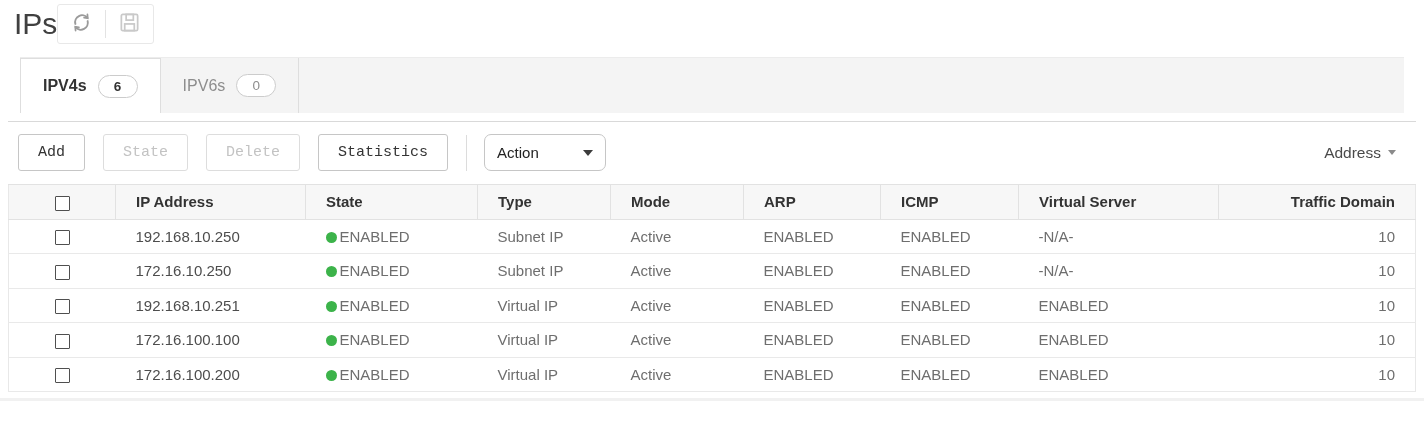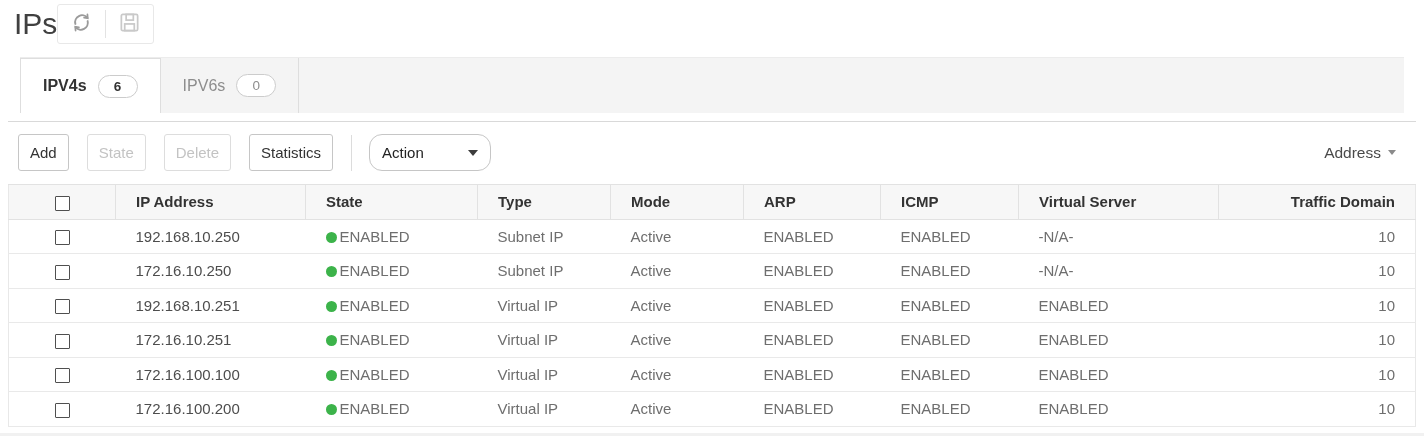--- a/index.html
+++ b/index.html
@@ -27,26 +27,26 @@
     color:#8d8d8d; border-right:1px solid #dedede; cursor:pointer; }
   .tab.active { background:#ffffff; border-left:1px solid #dedede; border-top:1px solid #dedede;
     color:#333333; font-weight:bold; }
   .tab-badge { background:#ffffff; border:1px solid #cccccc; border-radius:13px;
     min-width:40px; text-align:center; padding:3px 9px; font-size:13.5px; color:#8d8d8d; font-weight:normal; }
   .tab.active .tab-badge { color:#333333; font-weight:bold; }
 
   
   .content { margin:8px 8px 0 8px; border-top:1px solid #d9d9d9; }
   .toolbar { display:flex; align-items:center; padding:12px 10px 13px 10px; }
-  .btn { height:37px; padding:0 11px; background:#ffffff; border:1px solid #c6c6c6;
+  .btn { height:37px; padding:0 19px; background:#ffffff; border:1px solid #c6c6c6;
     border-radius:3px; font-size:15px; color:#333333; margin-right:18px; cursor:pointer;
-    font-family:Liberation Sans, sans-serif; }
+    font-family:Liberation Mono, monospace; }
   .btn.disabled { color:#c3c3c3; border-color:#dddddd; cursor:default; }
   .toolbar-divider { width:1px; height:36px; background:#dcdcdc; margin:0 17px 0 0; }
-  .dropdown { height:37px; width:122px; border:1px solid #c6c6c6; border-radius:13px;
+  .dropdown { height:37px; width:122px; border:1px solid #c6c6c6; border-radius:7px;
     display:flex; align-items:center; justify-content:space-between; padding:0 12px;
     font-size:15px; color:#222222; cursor:pointer; background:#fff; }
   .caret-down { width:0; height:0; border-left:5px solid transparent; border-right:5px solid transparent;
     border-top:6px solid #3c3c3c; }
   .search { margin-left:auto; display:flex; align-items:center; gap:7px; font-size:15.5px;
     color:#4a4a4a; padding-right:10px; cursor:pointer; }
   .search .caret-down { border-top-color:#8a8a8a; border-top-width:5px;
     border-left-width:4.5px; border-right-width:4.5px; }
 
   
@@ -180,31 +180,20 @@
         <td><span class="state-dot"></span><span>ENABLED</span></td>
         <td>Virtual IP</td>
         <td>Active</td>
         <td>ENABLED</td>
         <td>ENABLED</td>
         <td>ENABLED</td>
         <td class="col-td">10</td>
       </tr>
       <tr>
         <td class="cell-check"><input type="checkbox" style=""></td>
-        <td class="cell-ip">172.16.10.251</td>
-        <td><span class="state-dot"></span><span>ENABLED</span></td>
-        <td>Virtual IP</td>
-        <td>Active</td>
-        <td>ENABLED</td>
-        <td>ENABLED</td>
-        <td>ENABLED</td>
-        <td class="col-td">10</td>
-      </tr>
-      <tr>
-        <td class="cell-check"><input type="checkbox" style=""></td>
         <td class="cell-ip">172.16.100.100</td>
         <td><span class="state-dot"></span><span>ENABLED</span></td>
         <td>Virtual IP</td>
         <td>Active</td>
         <td>ENABLED</td>
         <td>ENABLED</td>
         <td>ENABLED</td>
         <td class="col-td">10</td>
       </tr>
       <tr>

